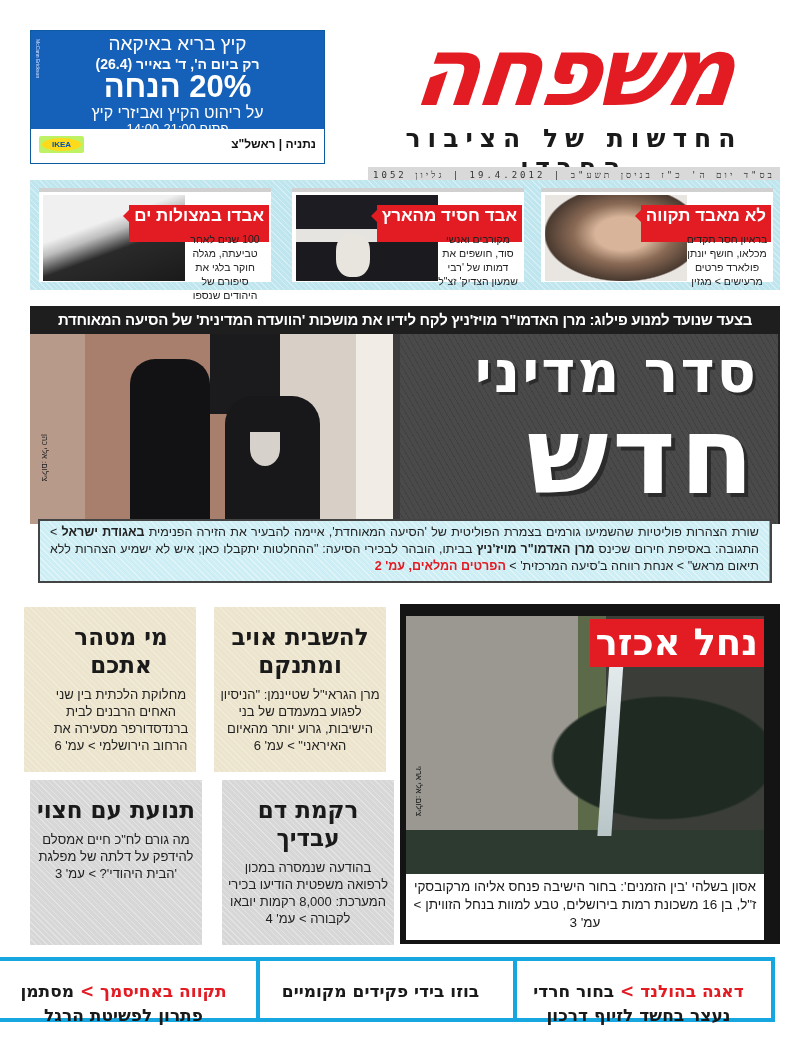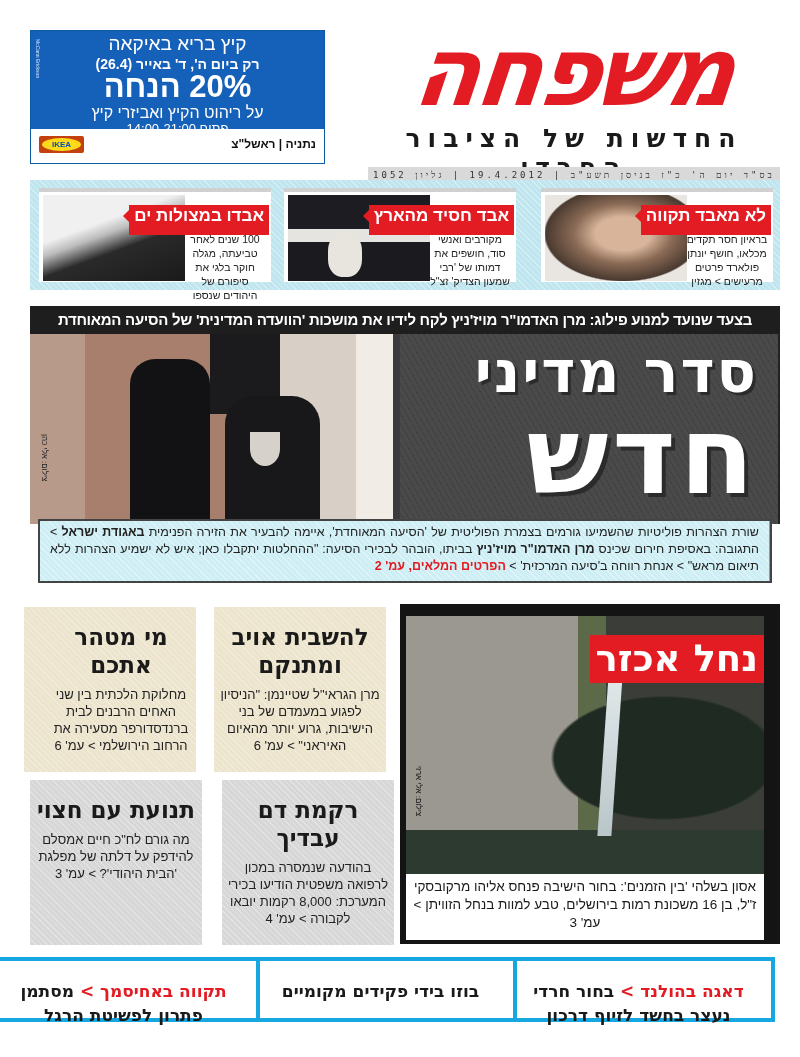--- a/index.html
+++ b/index.html
@@ -15,33 +15,33 @@
   
   .ad { position: absolute; left: 30px; top: 30px; width: 295px; height: 134px; border: 1px solid #0d5ba3; background: #ffffff; }
   .ad-top { position: absolute; left: 0; top: 0; width: 100%; height: 98px; background: #1560b8; color: #fff; text-align: center; }
   .ad-l1 { position: absolute; right: 0; left: 0; top: 2px; font-size: 19px; }
   .ad-l2 { position: absolute; right: 0; left: 0; top: 25px; font-size: 14px; font-weight: bold; }
   .ad-l3 { position: absolute; right: 0; left: 0; top: 38px; font-size: 31px; font-weight: bold; }
   .ad-l4 { position: absolute; right: 0; left: 0; top: 73px; font-size: 16px; }
   .ad-l5 { position: absolute; right: 0; left: 0; top: 90px; font-size: 13px; }
   .ad-side { position: absolute; left: 4px; top: 8px; writing-mode: vertical-rl; font-size: 5px; color: #cfe0ff; }
   .ad-bottom { position: absolute; left: 0; bottom: 0; width: 100%; height: 36px; }
-  .ikea-logo { position: absolute; left: 8px; top: 9px; width: 45px; height: 17px; background: #c2410c; border-radius: 2px; }
+  .ikea-logo { position: absolute; left: 8px; top: 9px; width: 45px; height: 17px; background: #bef264; border-radius: 2px; }
   .ikea-logo .oval { position: absolute; left: 3px; top: 2px; width: 39px; height: 13px; background: #ffda1a; border-radius: 50%; font-size: 8px; font-weight: bold; color: #0051ba; text-align: center; line-height: 13px; direction: ltr; }
   .ad-cities { position: absolute; right: 8px; top: 10px; font-size: 12px; font-weight: bold; color: #111; }
 
   
   .teasers { position: absolute; left: 30px; top: 180px; width: 750px; height: 110px; background: #bfe6ef; background-image: repeating-linear-gradient(45deg, rgba(255,255,255,0.35) 0 1px, transparent 1px 4px); }
   .teaser { position: absolute; top: 8px; height: 94px; width: 232px; background: #fff; border-top: 4px solid #d0d0d0; }
   .teaser .photo { position: absolute; left: 4px; top: 3px; width: 142px; height: 86px; }
-  .teaser .tag { position: absolute; right: 2px; top: 13px; height: 30px; background: #e31b23; color: #fff; font-weight: bold; font-size: 17px; line-height: 22px; padding: 0 5px; white-space: nowrap; }
+  .teaser .tag { position: absolute; right: 2px; top: 13px; height: 37px; background: #e31b23; color: #fff; font-weight: bold; font-size: 17px; line-height: 22px; padding: 0 5px; white-space: nowrap; }
   .teaser .tag::before { content: ""; position: absolute; left: -6px; top: 5px; border-top: 6px solid transparent; border-bottom: 6px solid transparent; border-right: 6px solid #e31b23; }
   .teaser .blurb { position: absolute; right: 4px; top: 40px; width: 84px; font-size: 10.5px; line-height: 14px; text-align: center; color: #222; }
   .t1 { right: 7px; }
-  .t2 { right: 264px; }
+  .t2 { right: 256px; }
   .t3 { right: 509px; }
   .photo-pollard { background: radial-gradient(ellipse at 55% 45%, #d7b49a 0 25%, #8a6a55 45%, #4a3a30 70%, #e9e6e1 72%); }
   .photo-rabbi { background: linear-gradient(180deg, #1c1c22 0 40%, #e6e4e0 40% 55%, #1b1b1f 55%); }
   .photo-rabbi::after { content:""; position:absolute; left: 40px; top: 38px; width: 34px; height: 44px; border-radius: 40%; background: #e8e4de; }
   .photo-titanic { background: linear-gradient(160deg, #f0f0f0 0 35%, #bdbdbd 45%, #2a2a2a 60%, #1a1a1a 100%); }
 
   
   .kicker { position: absolute; left: 30px; top: 306px; width: 750px; height: 28px; background: #1e1e1e; color: #fff; font-weight: bold; font-size: 15px; line-height: 28px; text-align: center; white-space: nowrap; overflow: hidden; letter-spacing: -0.3px; }
   .main-photo { position: absolute; left: 30px; top: 334px; width: 370px; height: 190px; background: linear-gradient(90deg, #b89a8a 0 15%, #a87f6c 15% 65%, #d8cfc6 65% 88%, #f1ede6 88% 98%, #3c3a3c 98%); overflow: hidden; }
   .main-photo .fig1 { position: absolute; left: 100px; top: 25px; width: 80px; height: 170px; background: #121214; border-radius: 25px 25px 0 0; }
@@ -69,21 +69,21 @@
   .b4 { left: 30px; top: 780px; }
 
   
   .nature { position: absolute; left: 400px; top: 604px; width: 380px; height: 340px; background: #141414; }
   .nature .pic { position: absolute; left: 6px; top: 12px; width: 358px; height: 258px; background:
       radial-gradient(ellipse at 72% 55%, #1f2a22 0 30%, transparent 31%),
       linear-gradient(180deg, transparent 0 83%, #2c3a30 83%),
       linear-gradient(90deg, #9a9890 0 48%, #5d6a4a 48% 56%, #3b3d38 56% 100%); overflow: hidden; }
   .nature .fall { position: absolute; left: 198px; top: 30px; width: 14px; height: 190px; background: linear-gradient(180deg, #e8eef0, #b9c6c8); transform: skewX(-4deg); }
   .nature .credit { position: absolute; left: 8px; top: 150px; writing-mode: vertical-rl; font-size: 8px; color: #111; }
-  .nature .tag { position: absolute; right: 16px; top: 31px; height: 48px; background: #e31b23; color: #fff; font-family: "DejaVu Sans", sans-serif; font-weight: bold; font-size: 37px; line-height: 48px; padding: 0 6px; white-space: nowrap; }
+  .nature .tag { position: absolute; right: 16px; top: 15px; height: 48px; background: #e31b23; color: #fff; font-family: "DejaVu Sans", sans-serif; font-weight: bold; font-size: 37px; line-height: 48px; padding: 0 6px; white-space: nowrap; }
   .nature .cap { position: absolute; left: 6px; top: 270px; width: 358px; height: 66px; background: #fff; font-size: 13.5px; line-height: 18px; text-align: center; padding: 4px 6px 0; color: #1a1a1a; }
 
   
   .bot { position: absolute; top: 957px; width: 273px; height: 65px; border: 4px solid #16a6e0; background: #fff; text-align: center; padding-top: 18px; font-family: "DejaVu Sans", sans-serif; font-weight: bold; font-size: 17px; line-height: 24px; color: #1a1a1a; }
   .bot .red { color: #e31b23; }
   .bot1 { right: 25px; }
   .bot2 { right: 283px; }
   .bot3 { right: 540px; }
 </style>
 </head>

